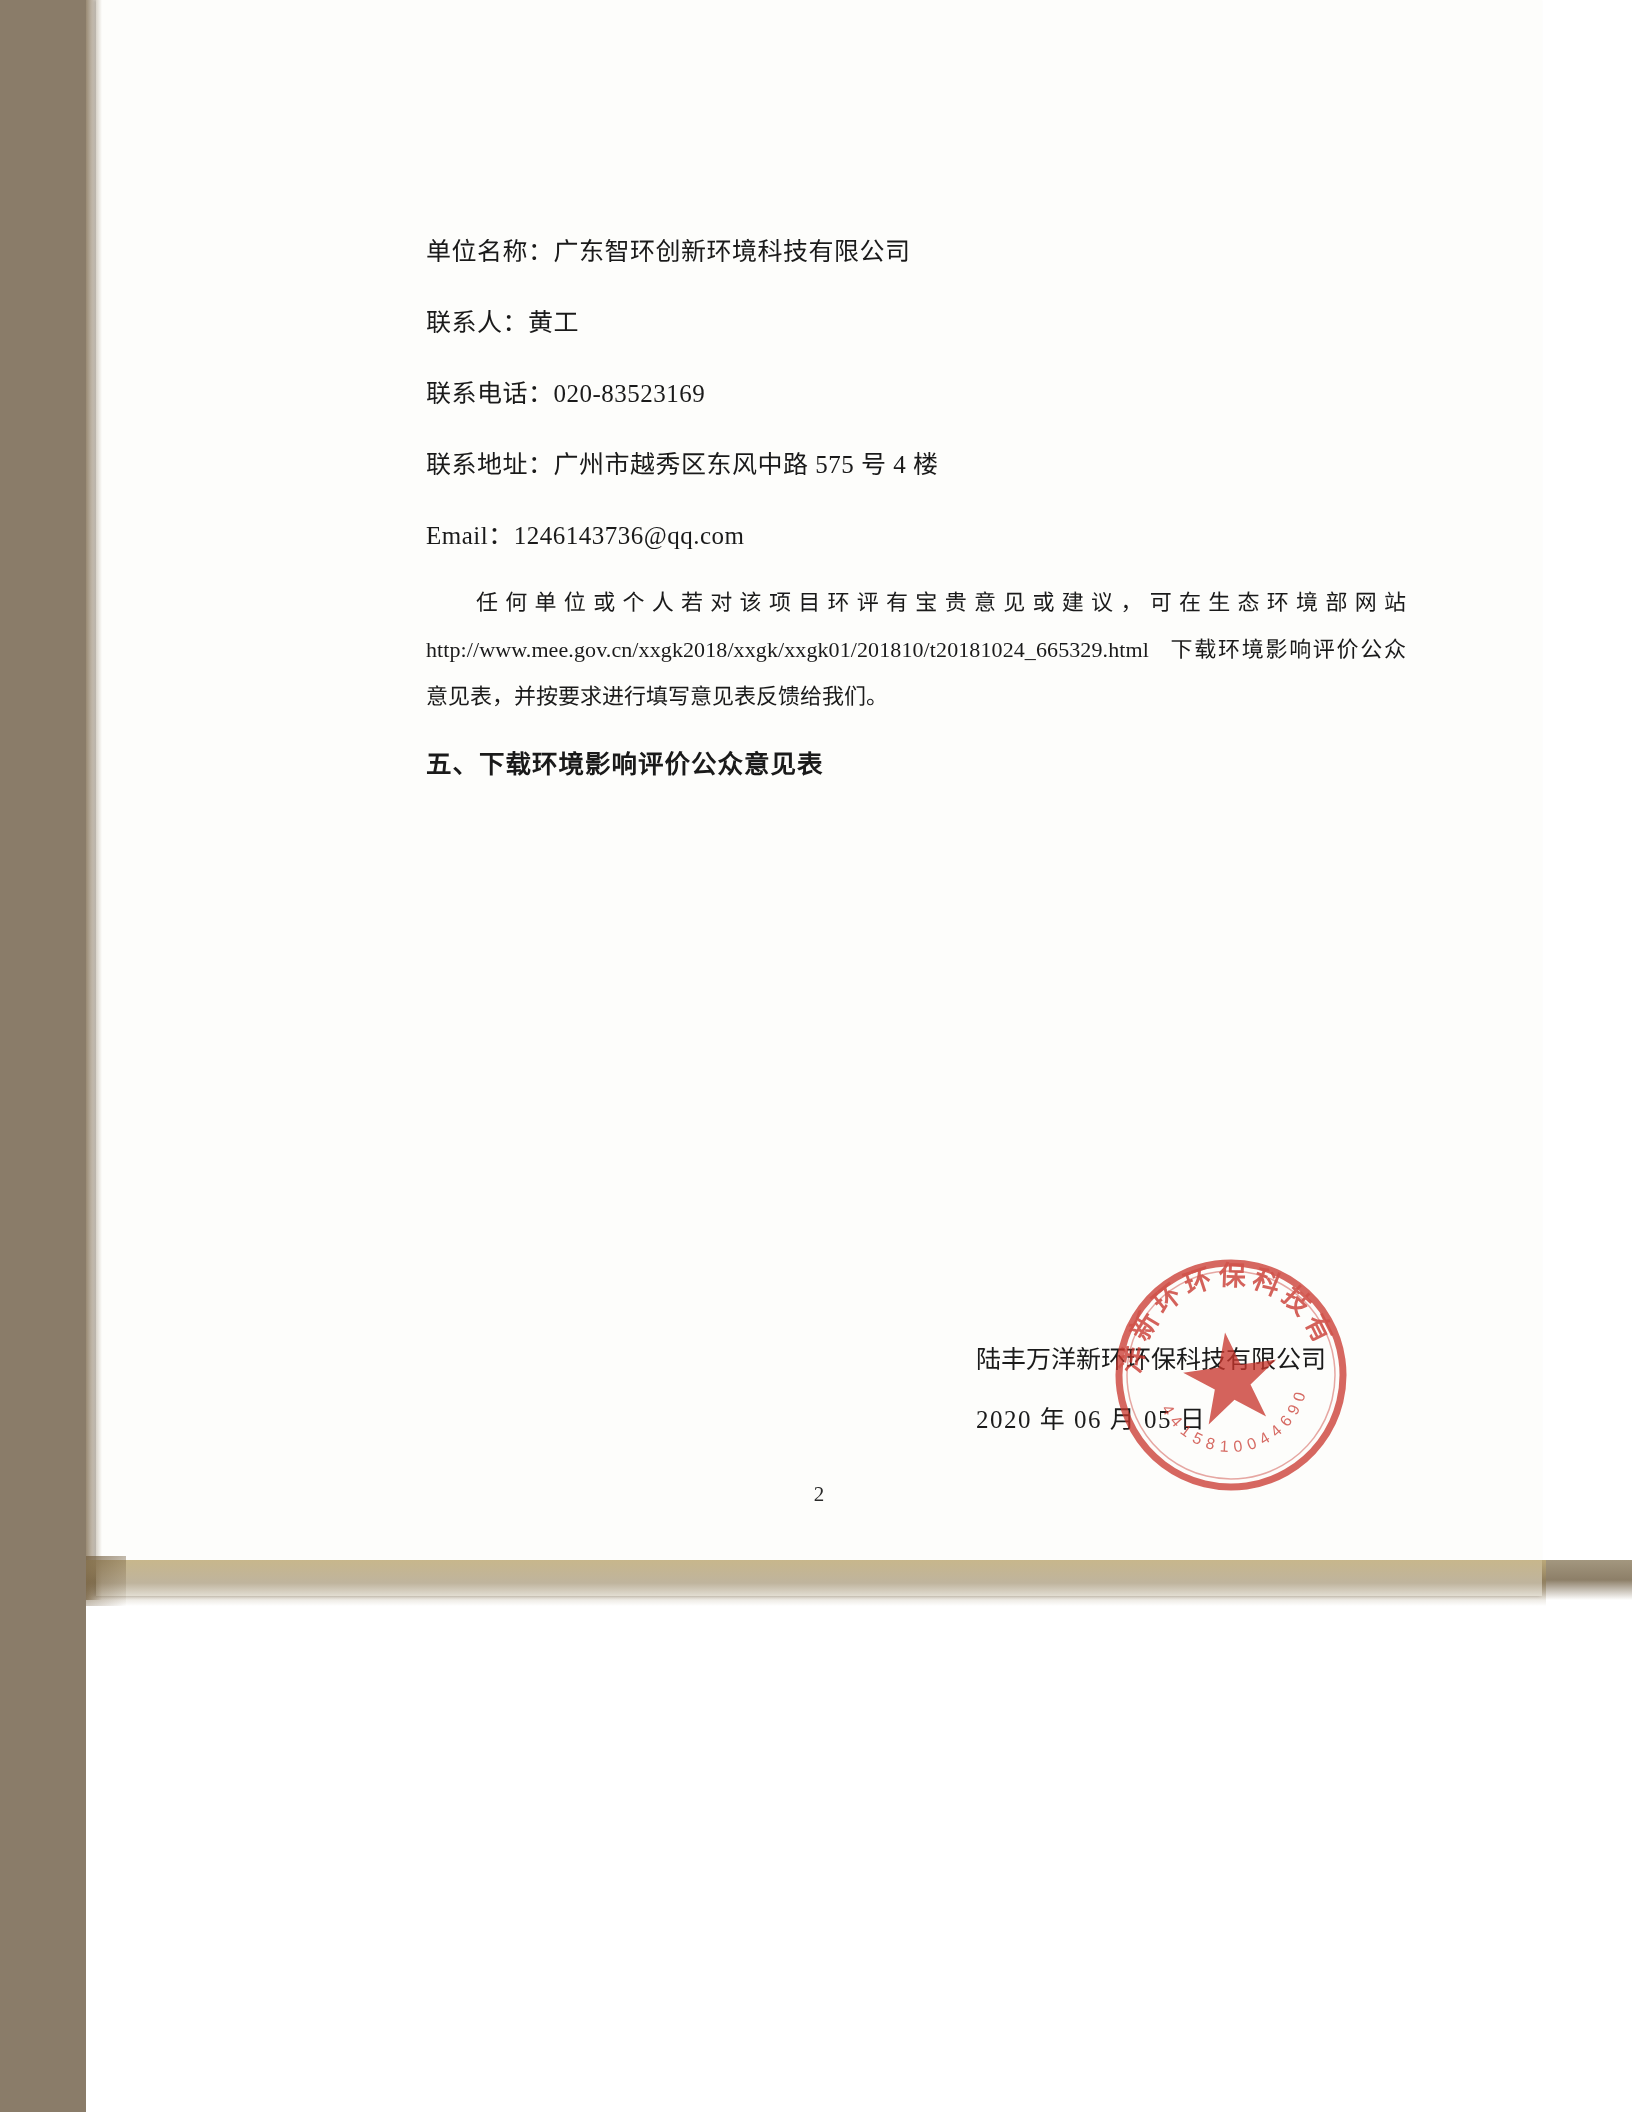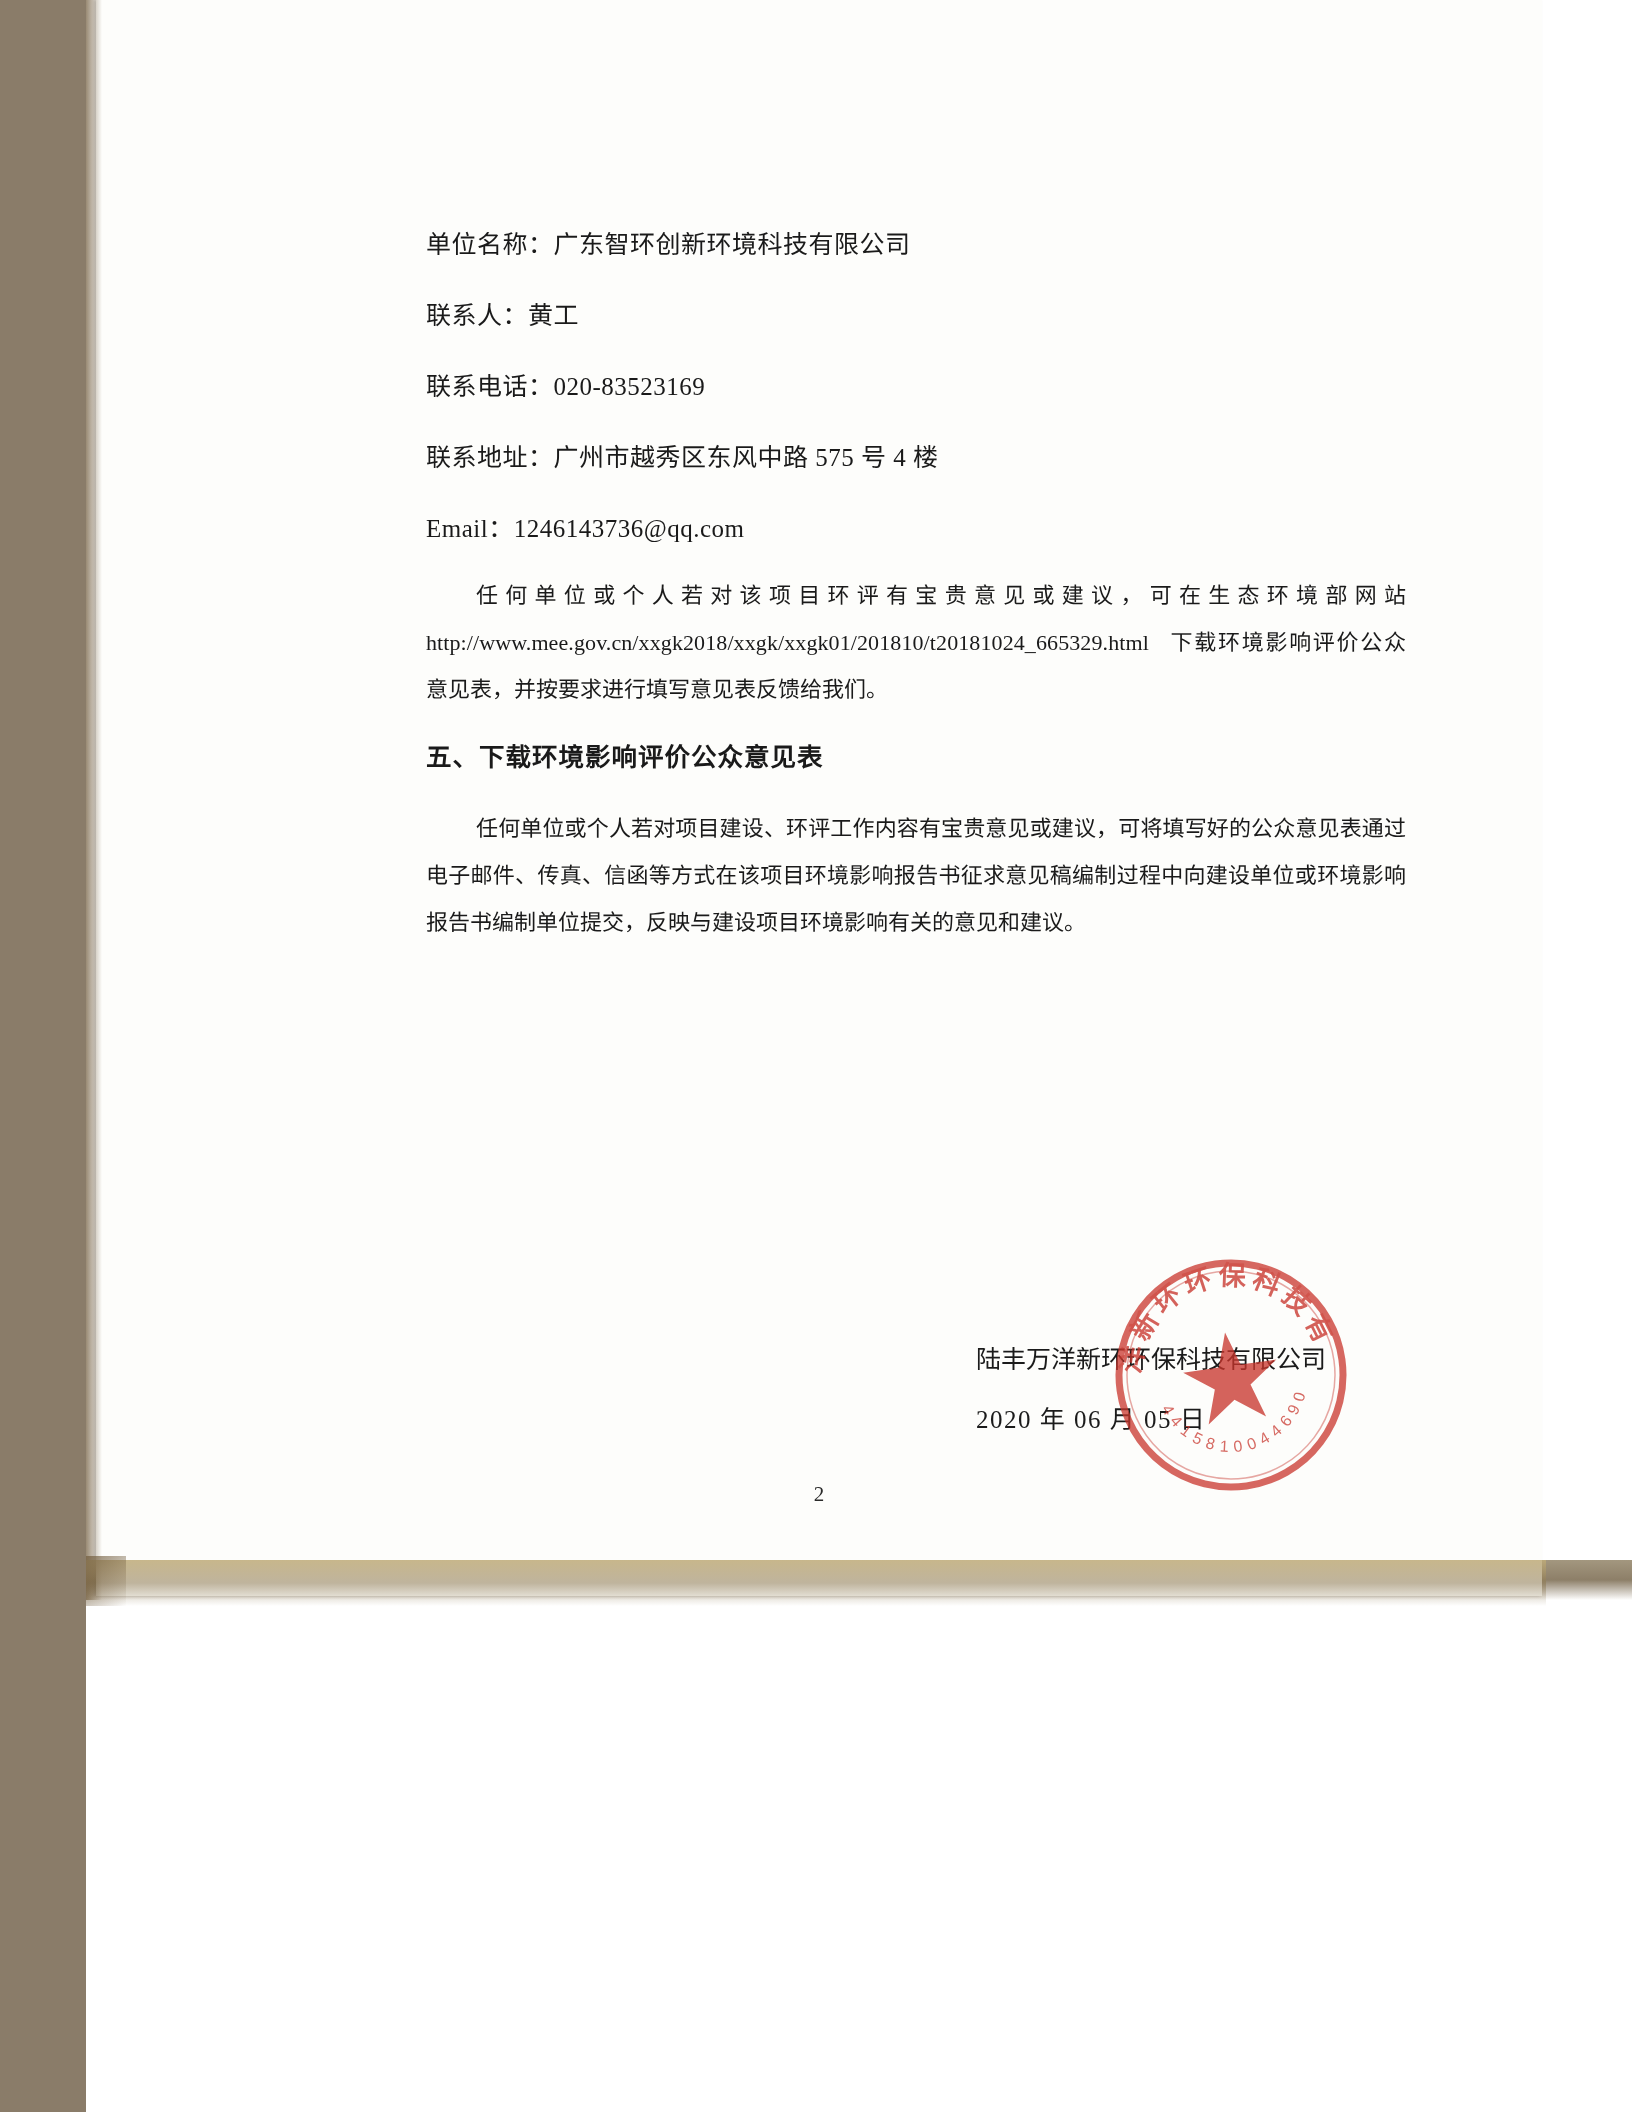--- a/index.html
+++ b/index.html
@@ -66,21 +66,21 @@
     top: 1556px;
     width: 40px;
     height: 50px;
     background: linear-gradient(135deg, rgba(120,100,70,0.8), rgba(255,255,255,0));
   }
 
   
   .doc {
     position: absolute;
     left: 330px;
-    top: 209px;
+    top: 216px;
     width: 980px;
     color: #1a1a1a;
   }
 
   .line {
     font-size: 25px;
     line-height: 71px;
     white-space: nowrap;
     letter-spacing: 0.5px;
   }
@@ -152,21 +152,20 @@
 
       <div class="line">单位名称：广东智环创新环境科技有限公司</div>
       <div class="line">联系人：黄工</div>
       <div class="line">联系电话：020-83523169</div>
       <div class="line">联系地址：广州市越秀区东风中路 575 号 4 楼</div>
       <div class="line">Email：1246143736@qq.com</div>
 
       <div class="para"><span>任何单位或个人若对该项目环评有宝贵意见或建议，可在生态环境部网站</span><span class="url">http://www.mee.gov.cn/xxgk2018/xxgk/xxgk01/201810/t20181024_665329.html</span>&nbsp;&nbsp;&nbsp;<span>下载环境影响评价公众意见表，并按要求进行填写意见表反馈给我们。</span></div>
 
       <div class="heading">五、下载环境影响评价公众意见表</div>
-      <div class="para block2">任何单位或个人若对项目建设、环评工作内容有宝贵意见或建议，可将填写好的公众意见表通过电子邮件、传真、信函等方式在该项目环境影响报告书征求意见稿编制过程中向建设单位或环境影响报告书编制单位提交，反映与建设项目环境影响有关的意见和建议。</div>
 
     </div>
 
     <div class="sign-block">
       <div>陆丰万洋新环环保科技有限公司</div>
       <div class="sign-date">2020 年 06 月 05 日</div>
     </div>
 
     <div class="stamp">
       <svg width="250" height="250" viewBox="0 0 250 250" xmlns="http://www.w3.org/2000/svg">

